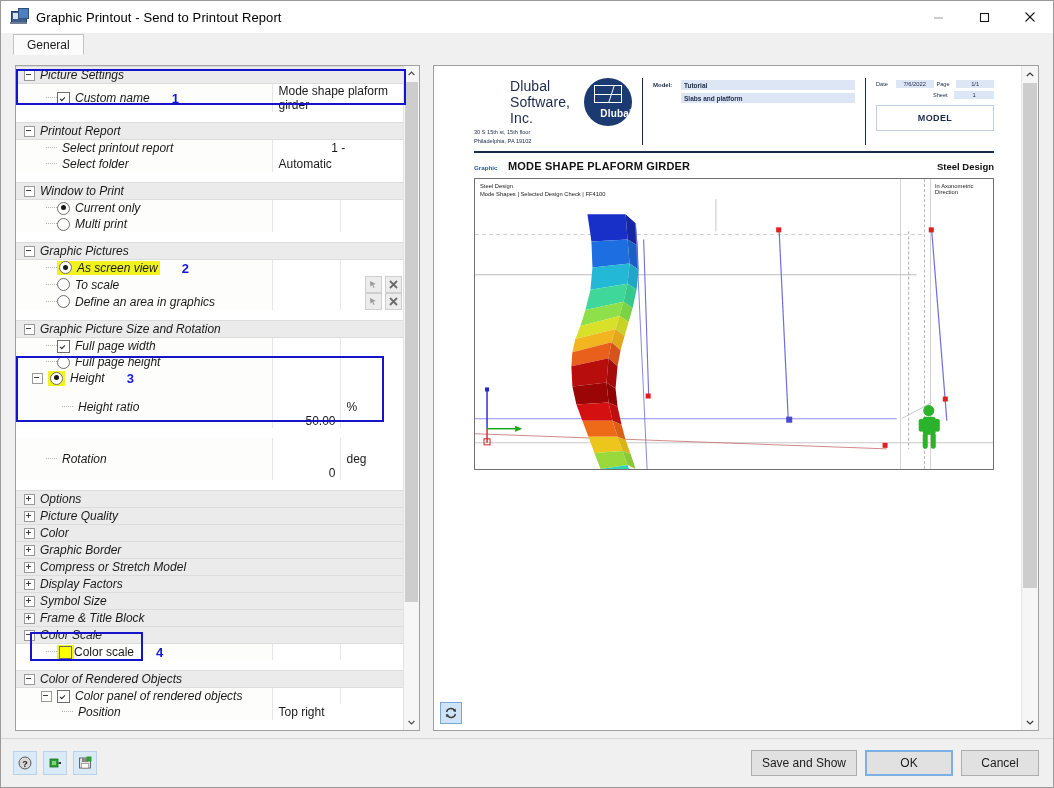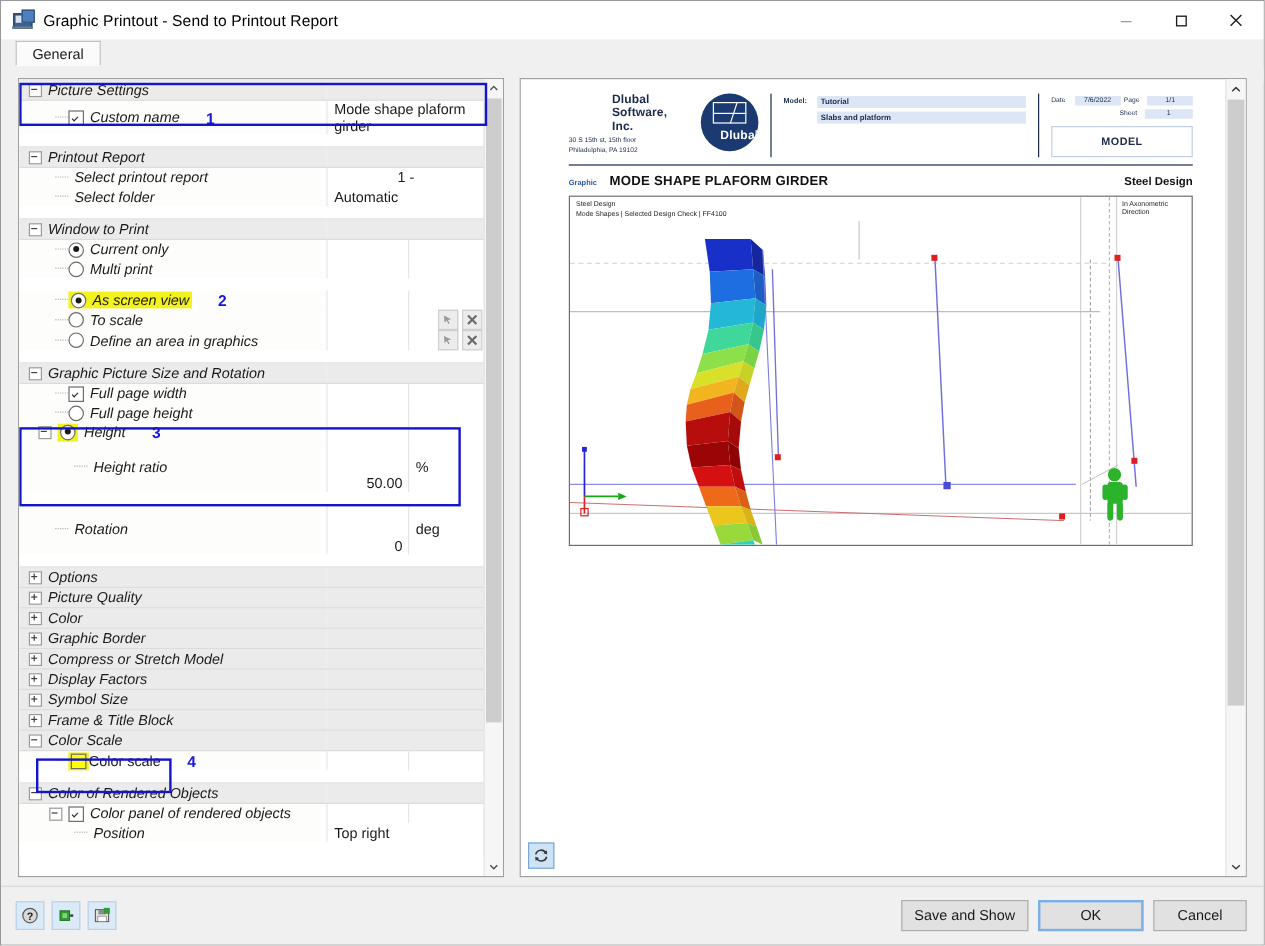--- a/index.html
+++ b/index.html
@@ -83,21 +83,21 @@
   .rightpane{position:absolute;left:432px;right:14px;top:10px;bottom:8px;background:#ffffff;border:1px solid #a0a0a0;box-sizing:border-box;}
   .pvscroll{position:absolute;right:0;top:0;width:16px;bottom:0;background:#f6f6f6;border-left:1px solid #e4e4e4;}
   .pvscroll .arr{width:16px;height:16px;display:flex;align-items:center;justify-content:center;}
   .pvscroll .arr.bot{position:absolute;bottom:0;left:0;}
   .pvscroll .thumb{position:absolute;left:1px;top:17px;width:14px;height:505px;background:#cdcdcd;}
   .refreshbtn{position:absolute;left:6px;bottom:6px;width:20px;height:20px;background:#cfe3f7;border:1px solid #7aa7d4;display:flex;align-items:center;justify-content:center;}
 
   .sheet{position:absolute;left:40px;top:12px;width:520px;}
   .sheet .hdr{display:flex;align-items:flex-start;}
   .hdr-left{width:100px;}
-  .co-name{font-size:10px;font-weight:bold;color:#1b2a4a;letter-spacing:.1px;padding-left:36px;}
+  .co-name{font-size:14px;font-weight:normal;color:#1b2a4a;letter-spacing:.1px;padding-left:36px;}
   .co-addr{font-size:5.6px;color:#1b2a4a;line-height:1.55;margin-top:2px;}
   .logo{width:48px;height:48px;border-radius:50%;background:#1b3a72;position:relative;margin-left:10px;flex:none;overflow:hidden;}
   .logo .glyph{position:absolute;left:10px;top:7px;width:28px;height:18px;border:1.4px solid #ffffff;box-sizing:border-box;}
   .logo .g1{position:absolute;left:10px;top:7px;width:18px;height:18px;border-right:1.4px solid #fff;box-sizing:border-box;transform:skewX(-18deg);}
   .logo .g2{position:absolute;left:10px;top:16px;width:28px;height:1.4px;background:#fff;}
   .logo .lname{position:absolute;left:0;right:0;bottom:7px;text-align:right;color:#fff;font-size:10px;font-weight:bold;letter-spacing:.2px;}
   .sep{width:1px;background:#1b2a4a;align-self:stretch;margin:0 10px;}
   .hdr-mid{flex:1;padding-top:2px;}
   .fld{display:flex;align-items:center;margin-bottom:3px;}
   .fld .k{font-size:6px;font-weight:bold;color:#1b2a4a;width:28px;}
@@ -278,26 +278,37 @@
                     <span class="lbl">Multi print</span>
                   </div>
                 </td>
               <td class="c-val"></td>
                 <td class="c-unit"></td>
             </tr>
             <tr class="blank">
                 <td colspan="3"></td>
               </tr>
 
-            <tr class="row">
-              <td class="c-label">
-                  <div class="cellflex">
-                    <span class="indent" style="width:30px"></span>
-                    <span class="dash"></span>
-                    <span class="hl" style="display:flex;align-items:flex-end;padding:0 2px">
+            <tr class="grp">
+              <td class="c-label">
+                  <div class="cellflex">
+                    <span class="indent" style="width:8px"></span>
+                    <span class="twisty"></span>
+                    <span class="lbl">Graphic Pictures</span>
+                  </div>
+                </td>
+              <td class="c-val"></td>
+                <td class="c-unit"></td>
+            </tr>
+            <tr class="row">
+              <td class="c-label">
+                  <div class="cellflex">
+                    <span class="indent" style="width:30px"></span>
+                    <span class="dash"></span>
+                    <span class="hl" style="display:flex;align-items:flex-start;padding:0 2px">
                       <span class="rad on"></span>
                       <span class="lbl">As screen view</span>
                     </span>
                     <span class="marker">2</span>
                   </div>
                 </td>
               <td class="c-val"></td>
                 <td class="c-unit"></td>
             </tr>
             <tr class="row">

